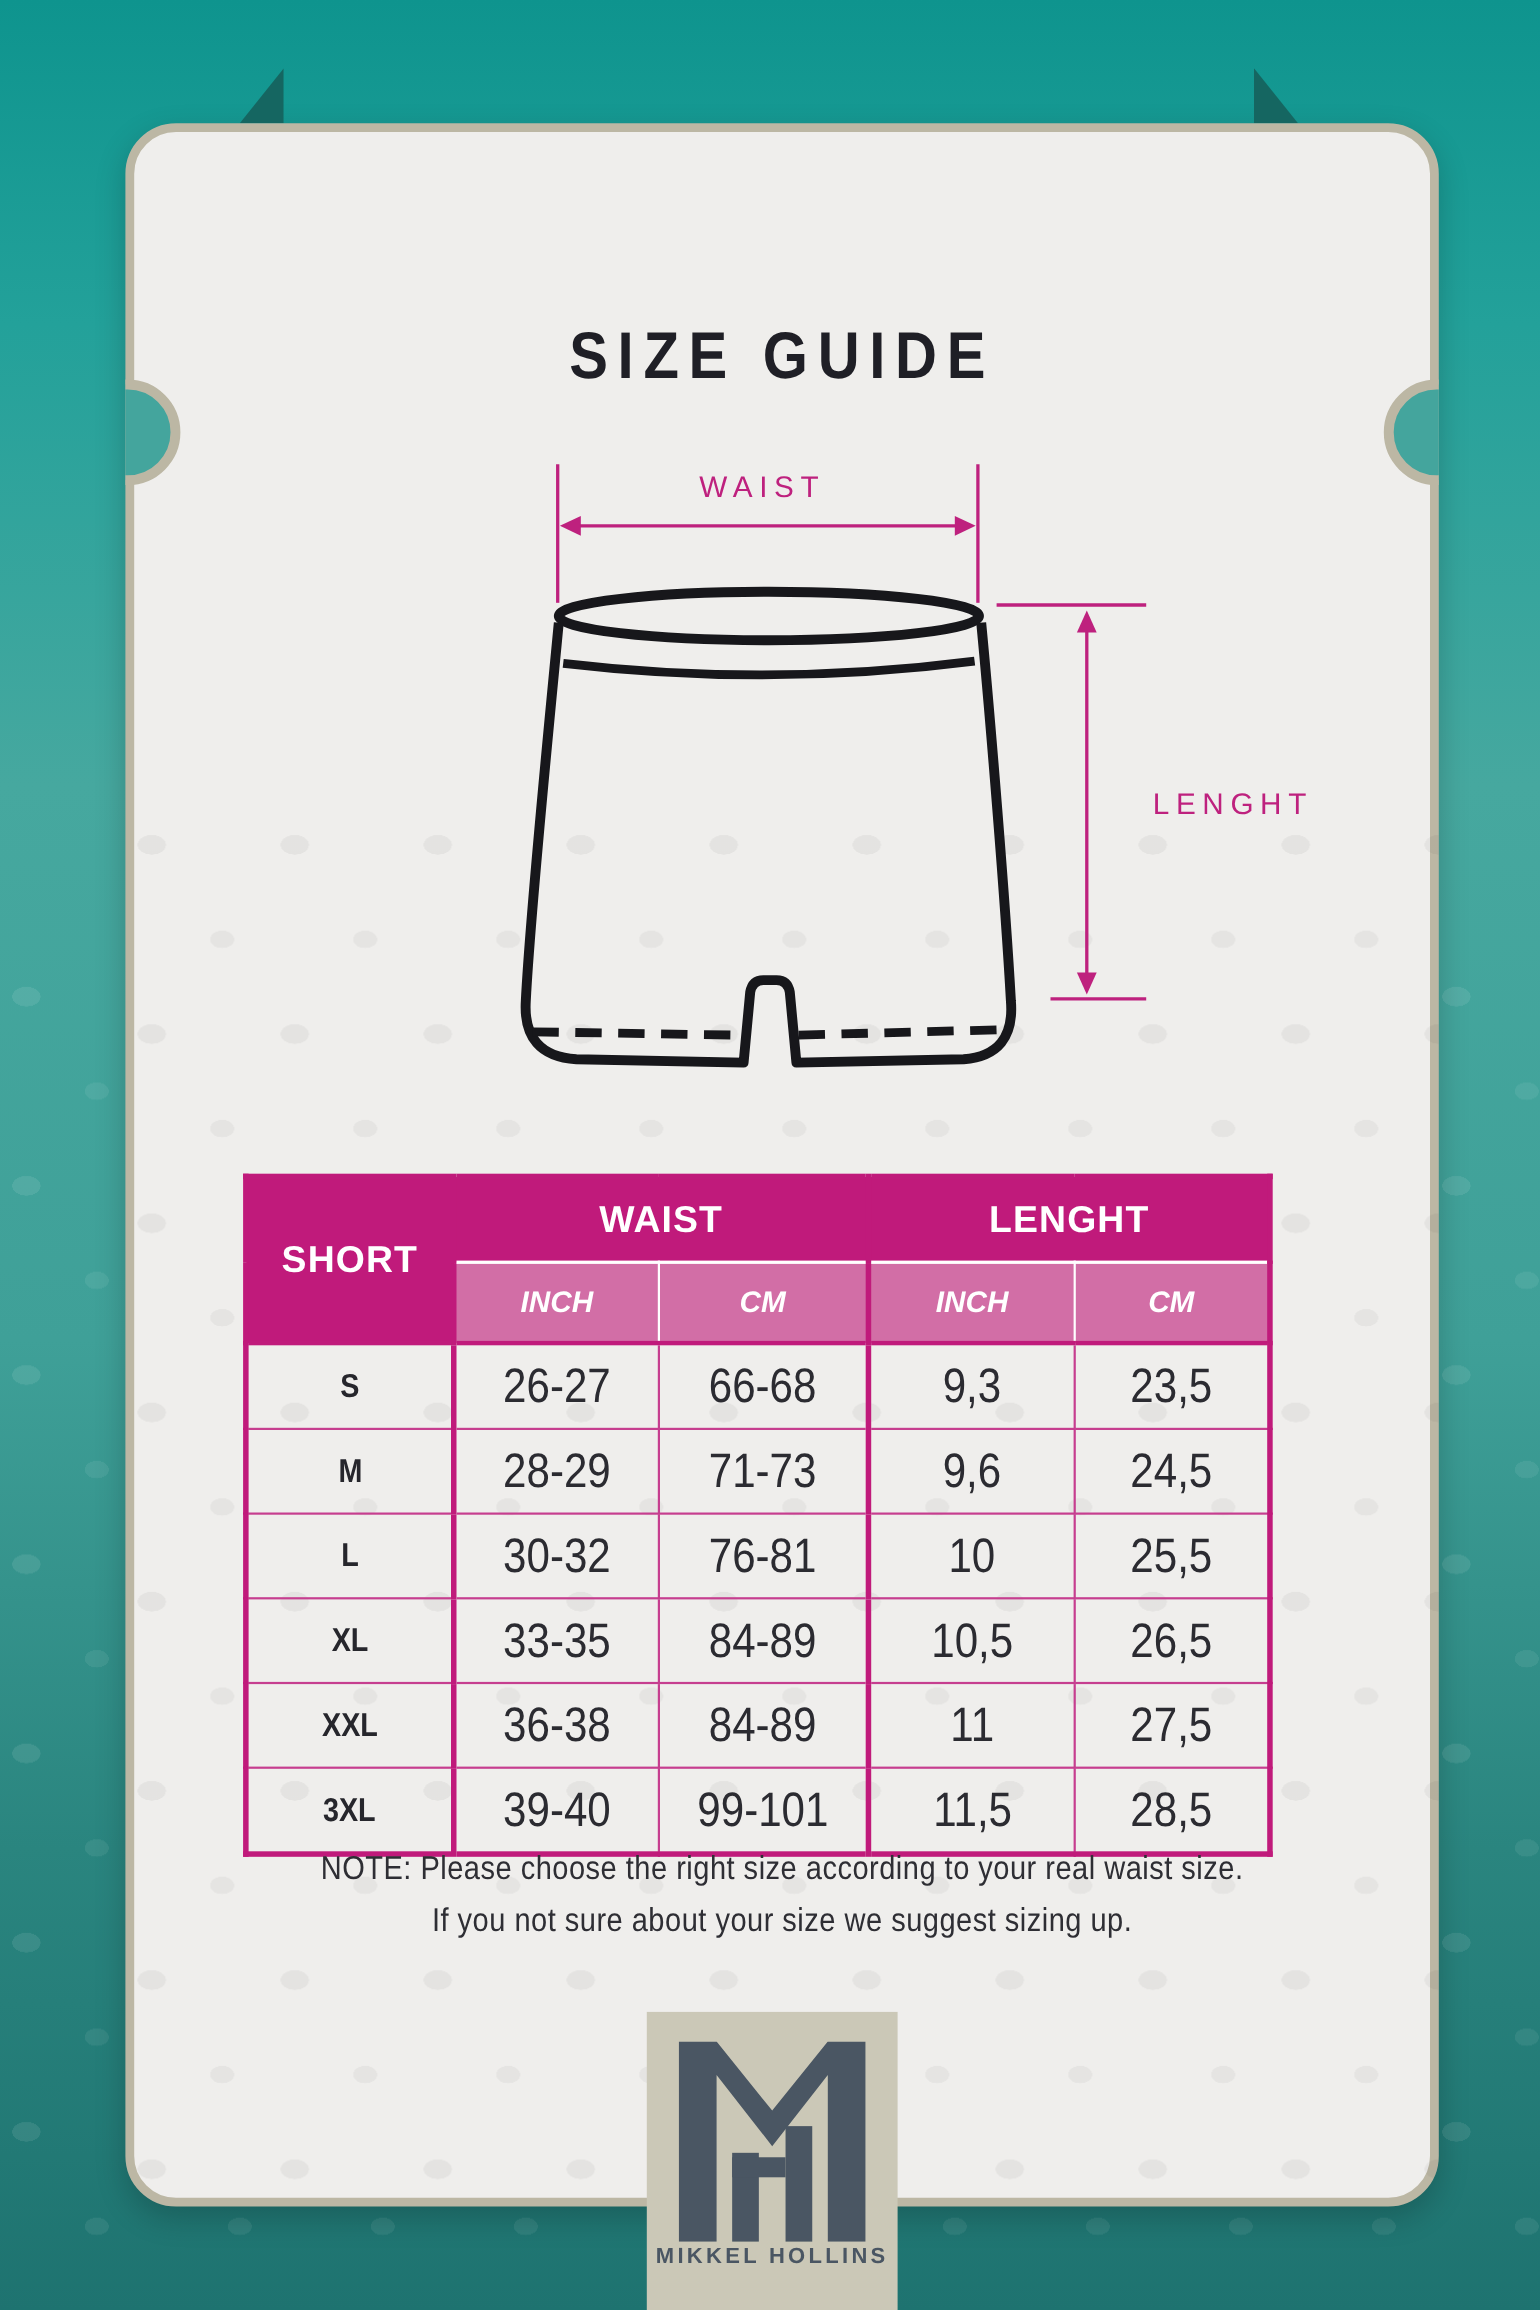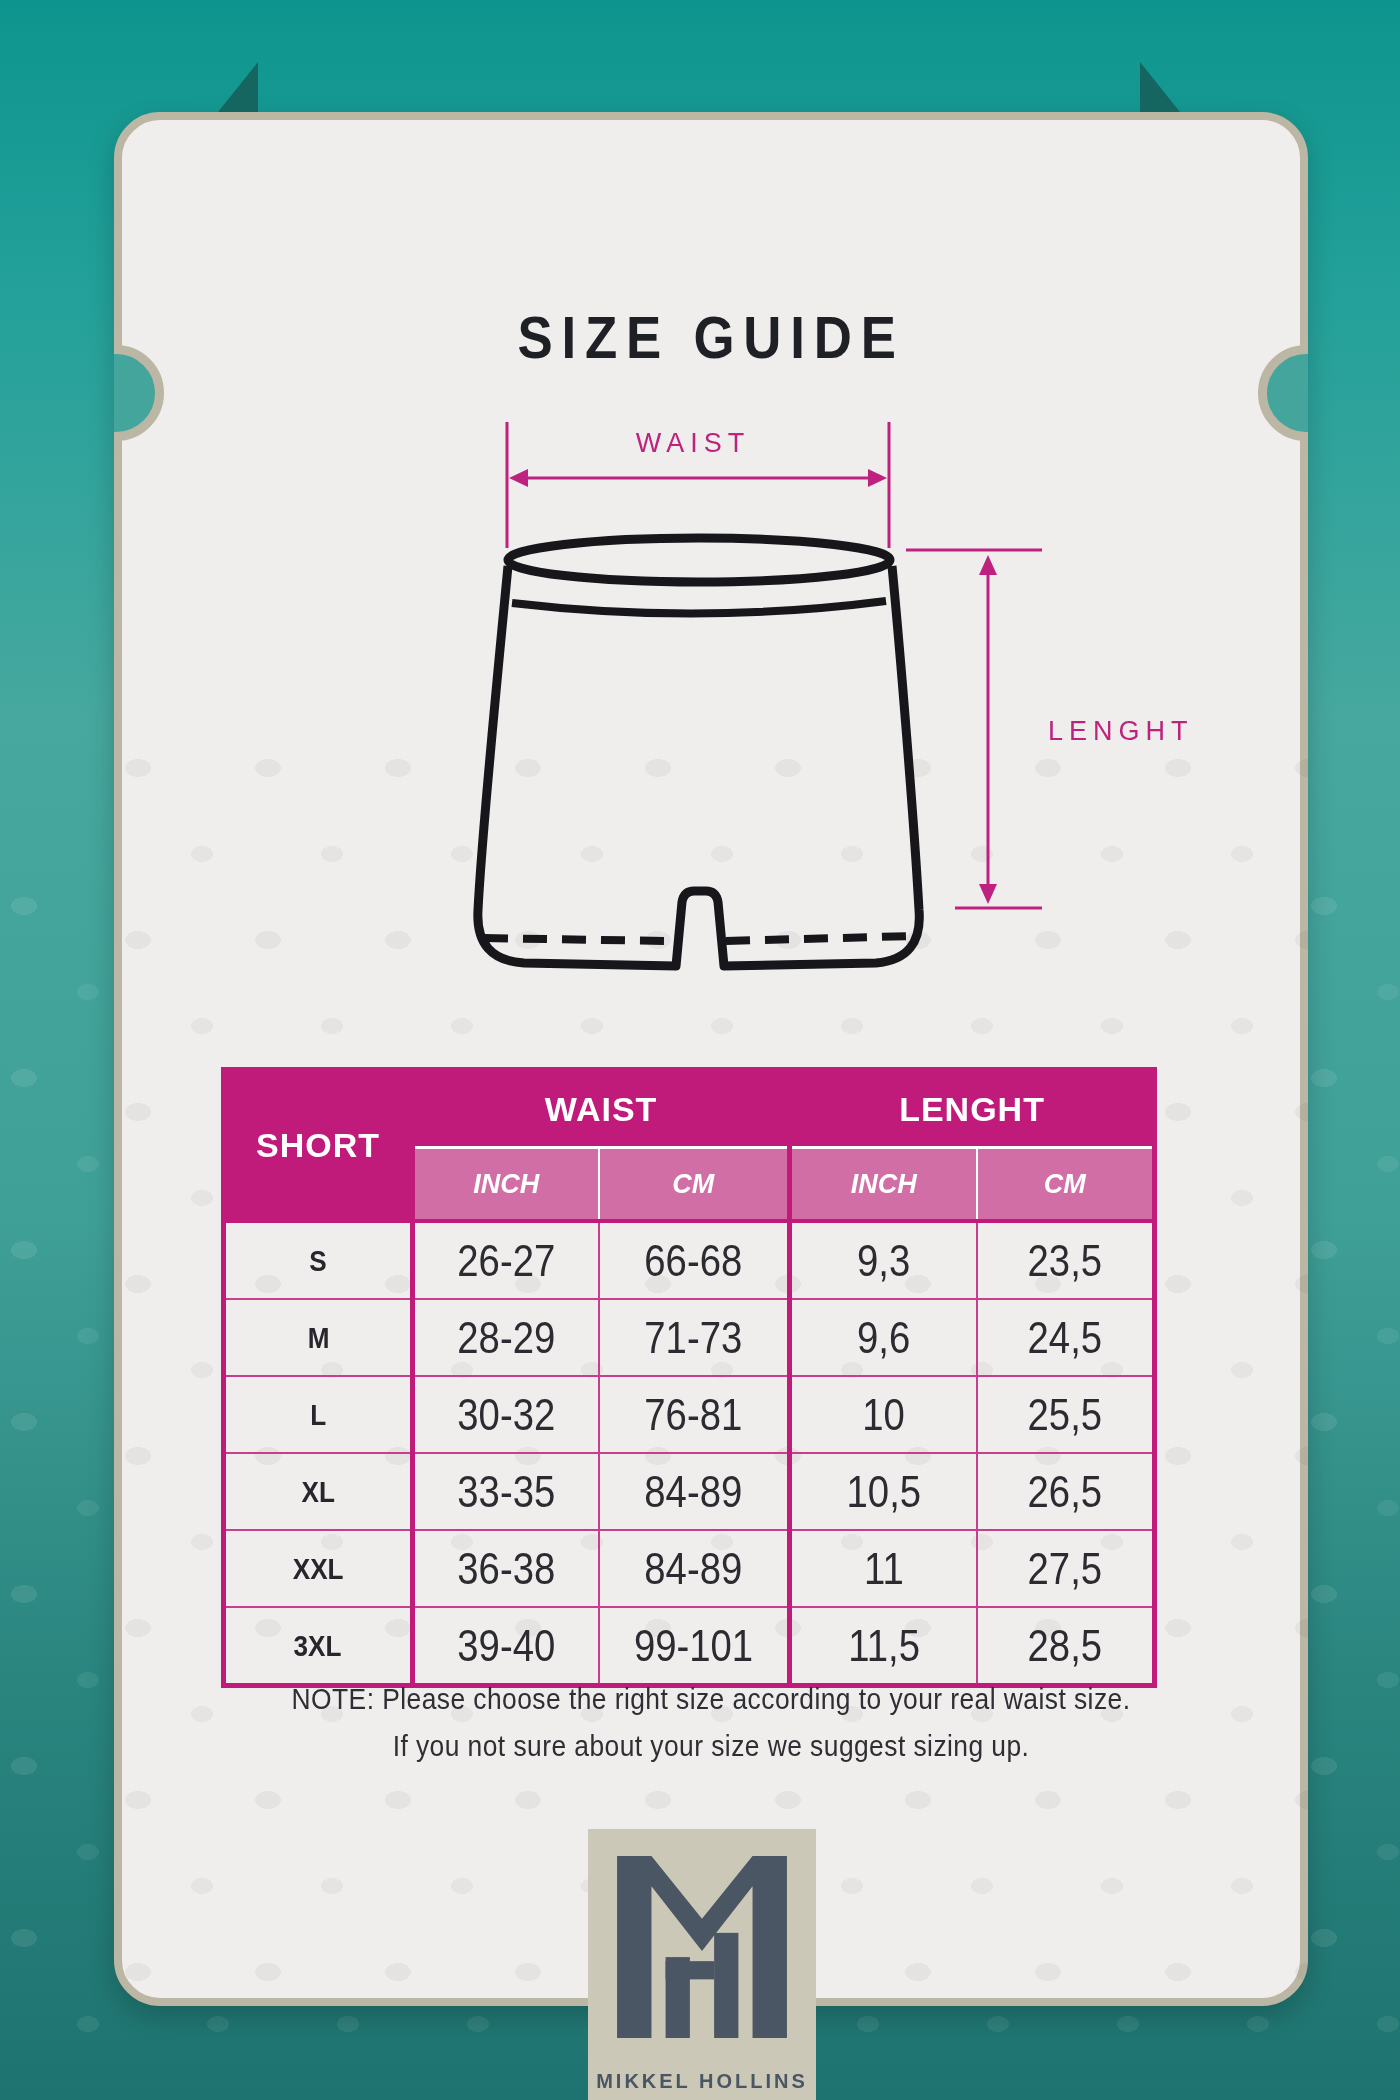--- a/index.html
+++ b/index.html
@@ -33,21 +33,21 @@
   
   .fold{width:40px;height:50px;top:62px;background:#156661;z-index:3;}
   .fold.l{left:218px;clip-path:polygon(100% 0,100% 100%,0 100%);}
   .fold.r{left:1140px;clip-path:polygon(0 0,0 100%,100% 100%);}
   .banner{left:258px;top:62px;width:882px;height:137px;background:#21847C;
     border-radius:0 0 26px 26px;z-index:4;text-align:center;line-height:137px;
     box-shadow:0 14px 18px rgba(0,0,0,.20);}
   .banner-title{display:inline-block;color:#F1F1F1;font-size:70px;font-weight:700;
     letter-spacing:2px;transform:scaleX(.90);white-space:nowrap;}
   .page-title{left:211px;top:289px;width:1000px;text-align:center;z-index:3;
-    color:#1F1F26;font-size:60px;font-weight:700;margin-top:14px;}
+    color:#1F1F26;font-size:60px;font-weight:700;}
   .page-title span{display:inline-block;letter-spacing:10px;transform:scaleX(.88);white-space:nowrap;}
   
   .measure-label{z-index:3;color:#BE217E;font-size:27px;font-weight:400;letter-spacing:6px;white-space:nowrap;}
   .waist-label{left:593px;top:428px;width:200px;text-align:center;}
   .length-label{left:1048px;top:716px;}
   .svg-layer{z-index:3;}
   
   .size-table-wrap{left:221px;top:1067px;width:931px;z-index:3;}
   table.size-table{width:100%;border-collapse:collapse;table-layout:fixed;
     border:5px solid #C01A7B;}
@@ -64,21 +64,21 @@
   td.val{font-size:44px;font-weight:400;color:#2B2B31;}
   .cond{display:inline-block;transform:scaleX(.87);white-space:nowrap;}
   
   .note{left:211px;width:1000px;text-align:center;color:#2E2E34;font-size:30px;
     z-index:3;transform:scaleX(.88);letter-spacing:.5px;white-space:nowrap;}
   .note.l1{top:1682px;}
   .note.l2{top:1729px;}
   
   .brand-tag{left:588px;top:1829px;width:228px;height:271px;background:#CBC8B7;z-index:5;}
   .brand-name{position:absolute;left:0;top:211px;width:100%;text-align:center;
-    color:#4A5663;font-size:20px;font-weight:700;letter-spacing:3px;white-space:nowrap;margin-top:30px;}
+    color:#4A5663;font-size:20px;font-weight:700;letter-spacing:3px;white-space:nowrap;}
 </style>
 </head>
 <body>
 
 <div id="stage">
 
   <div class="abs bg-dots"></div>
 
   <div class="abs card"></div>
   <div class="abs card-clip">

